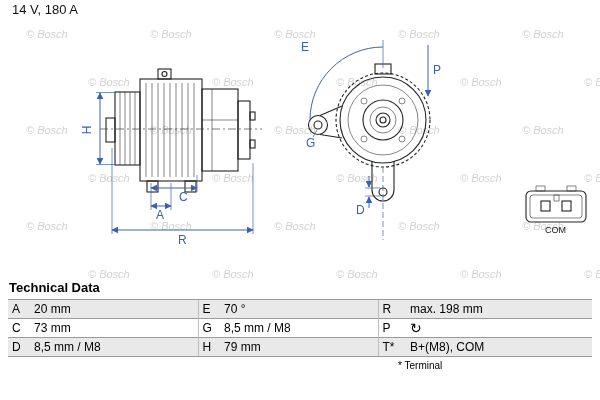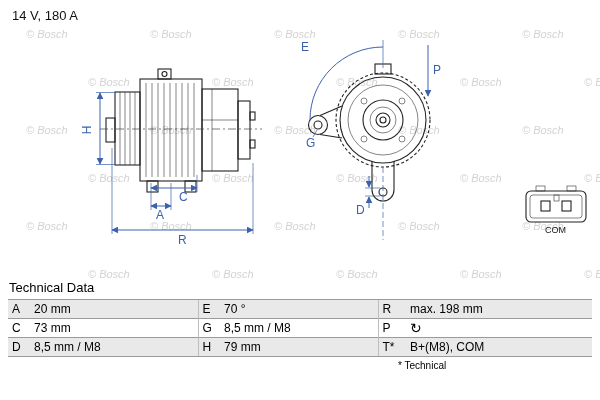--- a/index.html
+++ b/index.html
@@ -1,29 +1,29 @@
 <!DOCTYPE html>
 <html><head>
 <meta charset="utf-8">
 <style>
   * { margin:0; padding:0; box-sizing:border-box; }
   html,body { width:600px; height:400px; }
   body { font-family:"Liberation Sans","DejaVu Sans",sans-serif; background:#fff; }
   .page { position:relative; width:600px; height:400px; background:#fff; overflow:hidden; }
   .wm { position:absolute; color:#d3d3d3; font-size:11px; white-space:nowrap; user-select:none;font-style:italic; }
-  .rating { position:absolute; left:12px; top:8px; font-size:13px; color:#111; z-index:3; }
+  .rating { position:absolute; left:12px; top:2px; font-size:13px; color:#111; z-index:3; }
   svg.drawing { position:absolute; left:0; top:0; z-index:2; }
   .black-line { stroke:#222; fill:none; stroke-width:1.1; }
   .thin-line { stroke:#333; fill:none; stroke-width:0.6; }
   .dim { stroke:#3d62ad; fill:none; stroke-width:1; }
   .dim-ext { stroke:#3d62ad; fill:none; stroke-width:0.7; }
   .dim-label { fill:#3d62ad; font-size:12px; font-family:"Liberation Sans","DejaVu Sans",sans-serif; }
   .blk-label { fill:#111; font-size:9px; font-family:"Liberation Sans","DejaVu Sans",sans-serif; }
   .tech { position:absolute; left:0; top:278px; width:600px; z-index:4; background:transparent; }
-  .tech-title { font-size:13px; font-weight:normal; color:#000; padding:2px 0 4px 9px; }
+  .tech-title { font-size:13px; font-weight:bold; color:#000; padding:2px 0 4px 9px; }
   table.spec { border-collapse:collapse; table-layout:fixed; width:584px; margin-left:8px; font-size:12px; color:#000; }
   table.spec td { height:19px; padding:0 4px; border-top:1px solid #9a9a9a; vertical-align:middle; overflow:hidden; white-space:nowrap; }
   table.spec tr:last-child td { border-bottom:1px solid #9a9a9a; }
   tr.shade td { background:#e9e9e9; }
   td.sep { border-left:1px solid #bdbdbd; }
   td.rot { font-size:14px; line-height:14px; }
   .footnote { font-size:10px; color:#000; margin-left:398px; padding-top:3px; }
 </style>
 </head>
 <body>
@@ -213,16 +213,16 @@
       <tr class="shade">
         <td class="k">D</td>
         <td class="v">8,5 mm / M8</td>
         <td class="k sep">H</td>
         <td class="v">79 mm</td>
         <td class="k sep">T*</td>
         <td class="v">B+(M8), COM</td>
       </tr>
     </tbody>
       </table>
-    <div class="footnote">* Technical</div>
+    <div class="footnote">* Terminal</div>
   </div>
 
 </div>
 
 </body></html>

